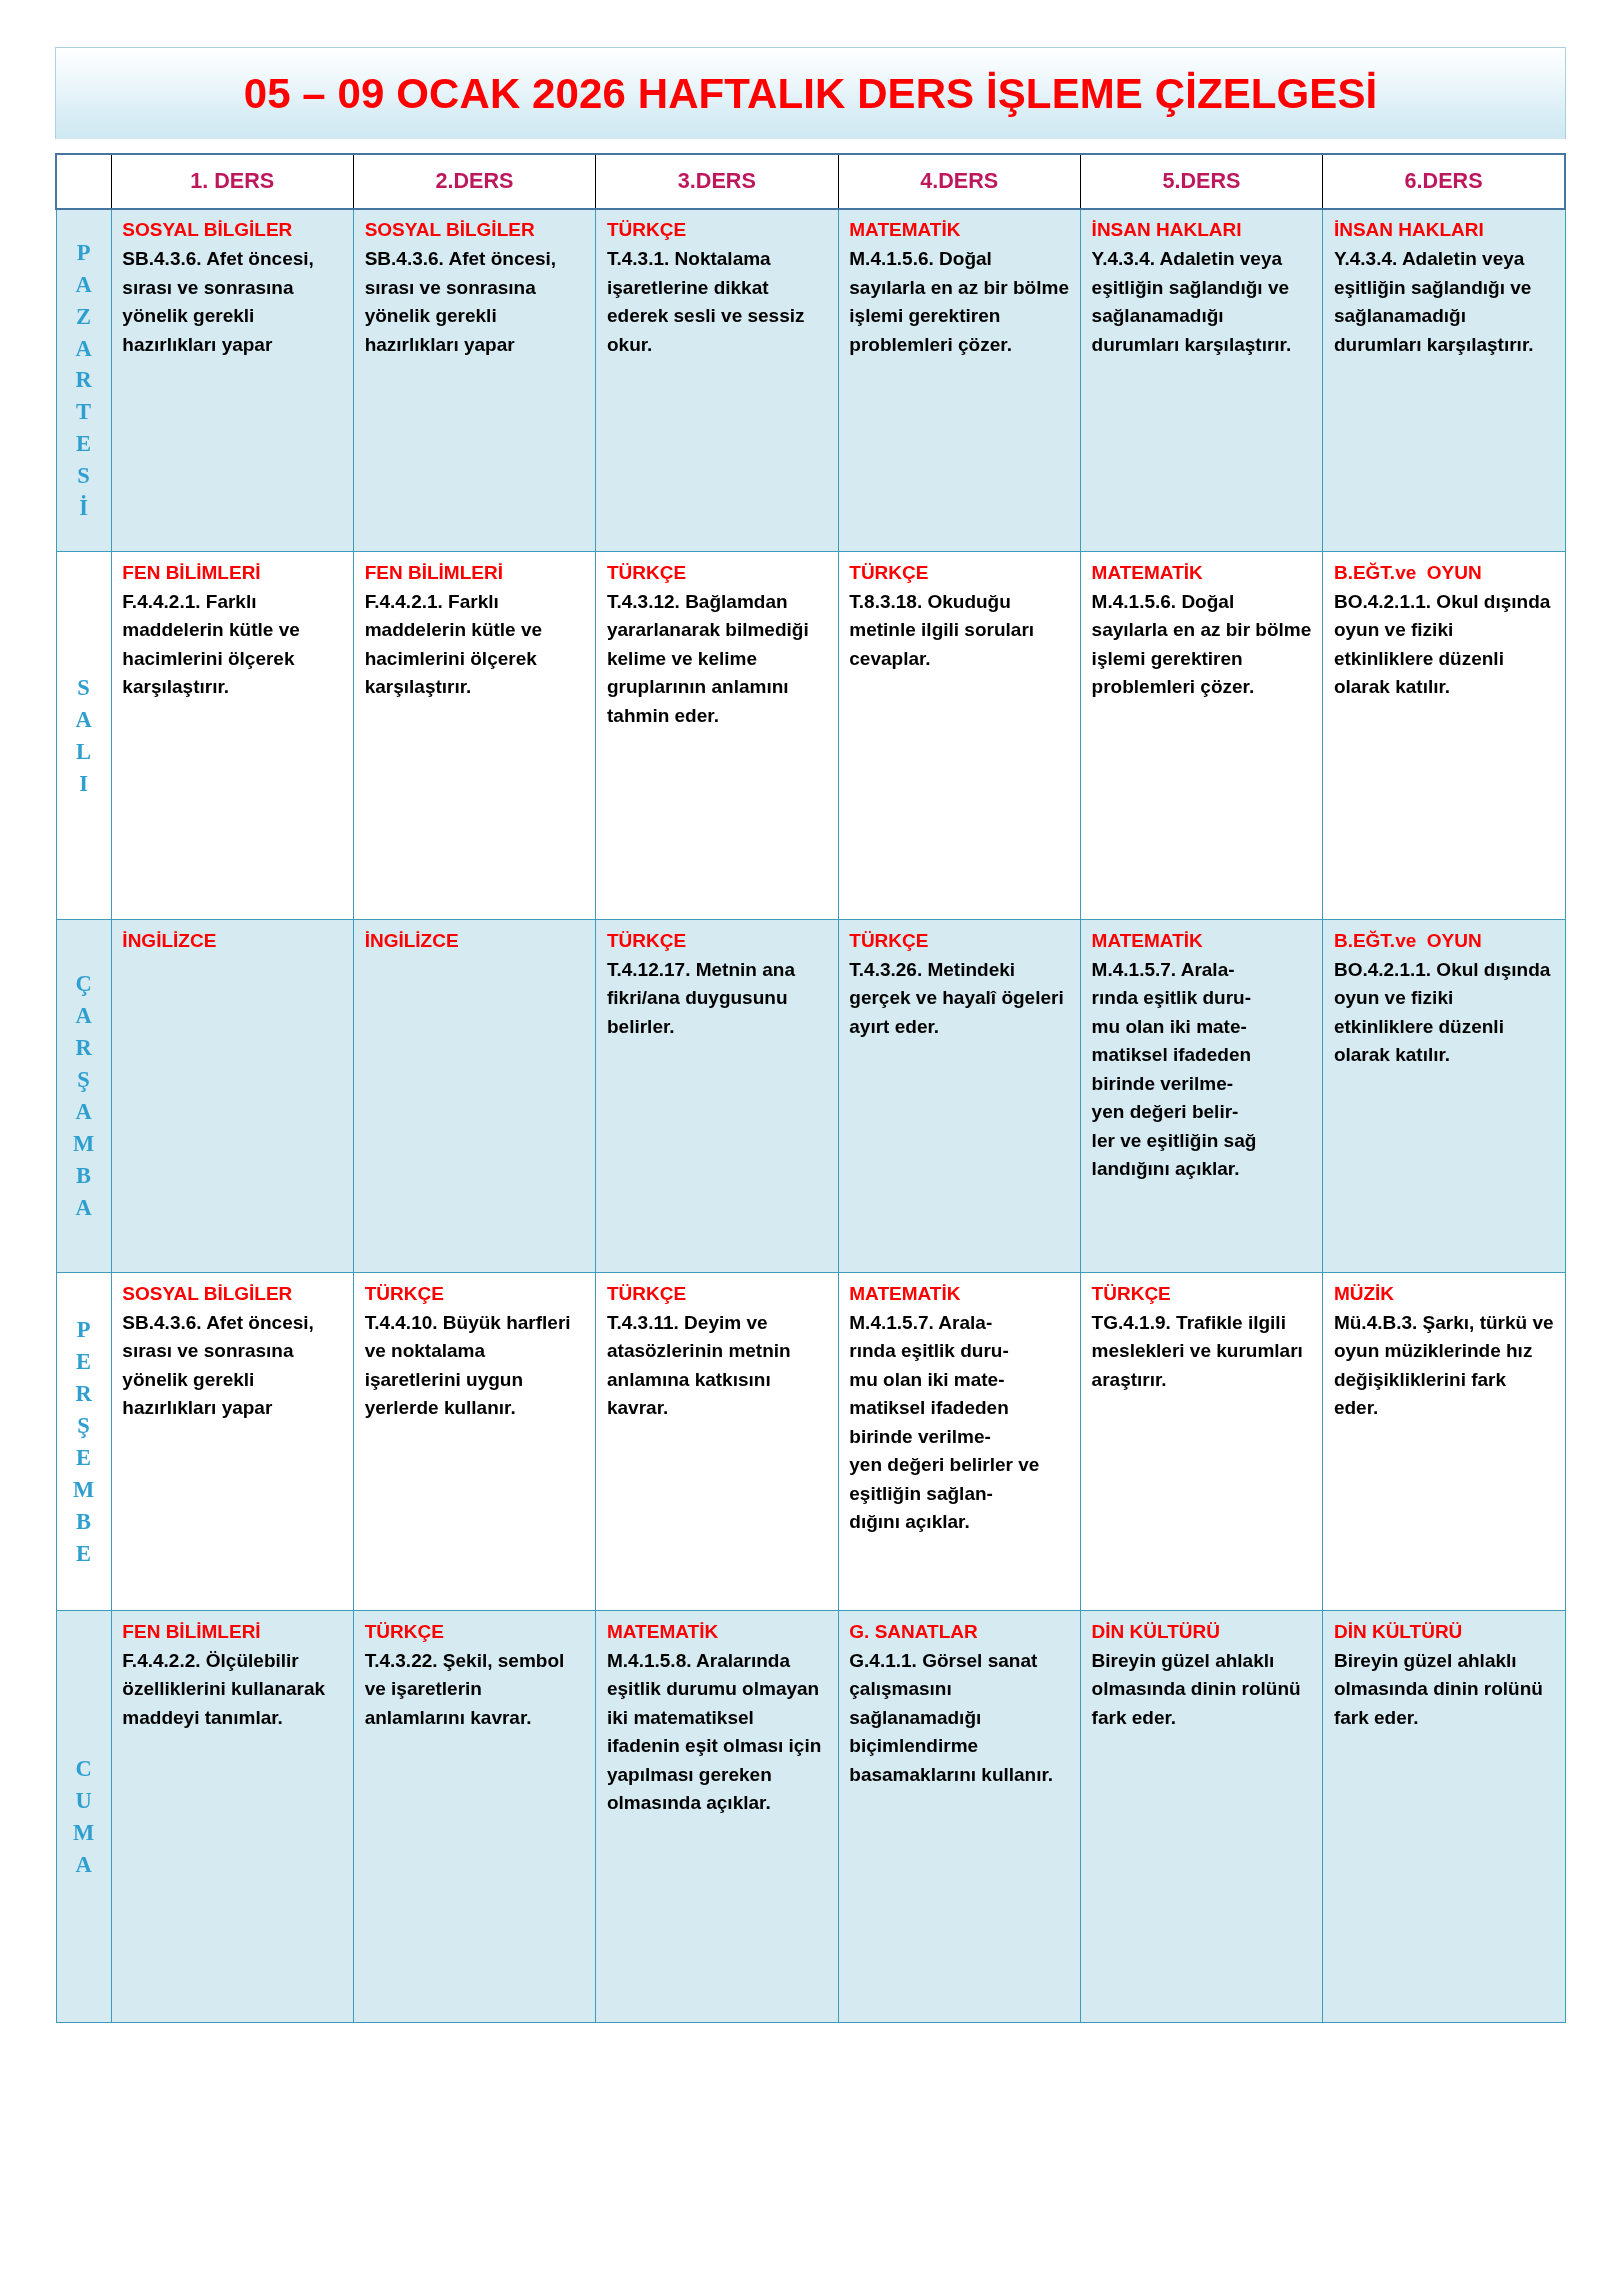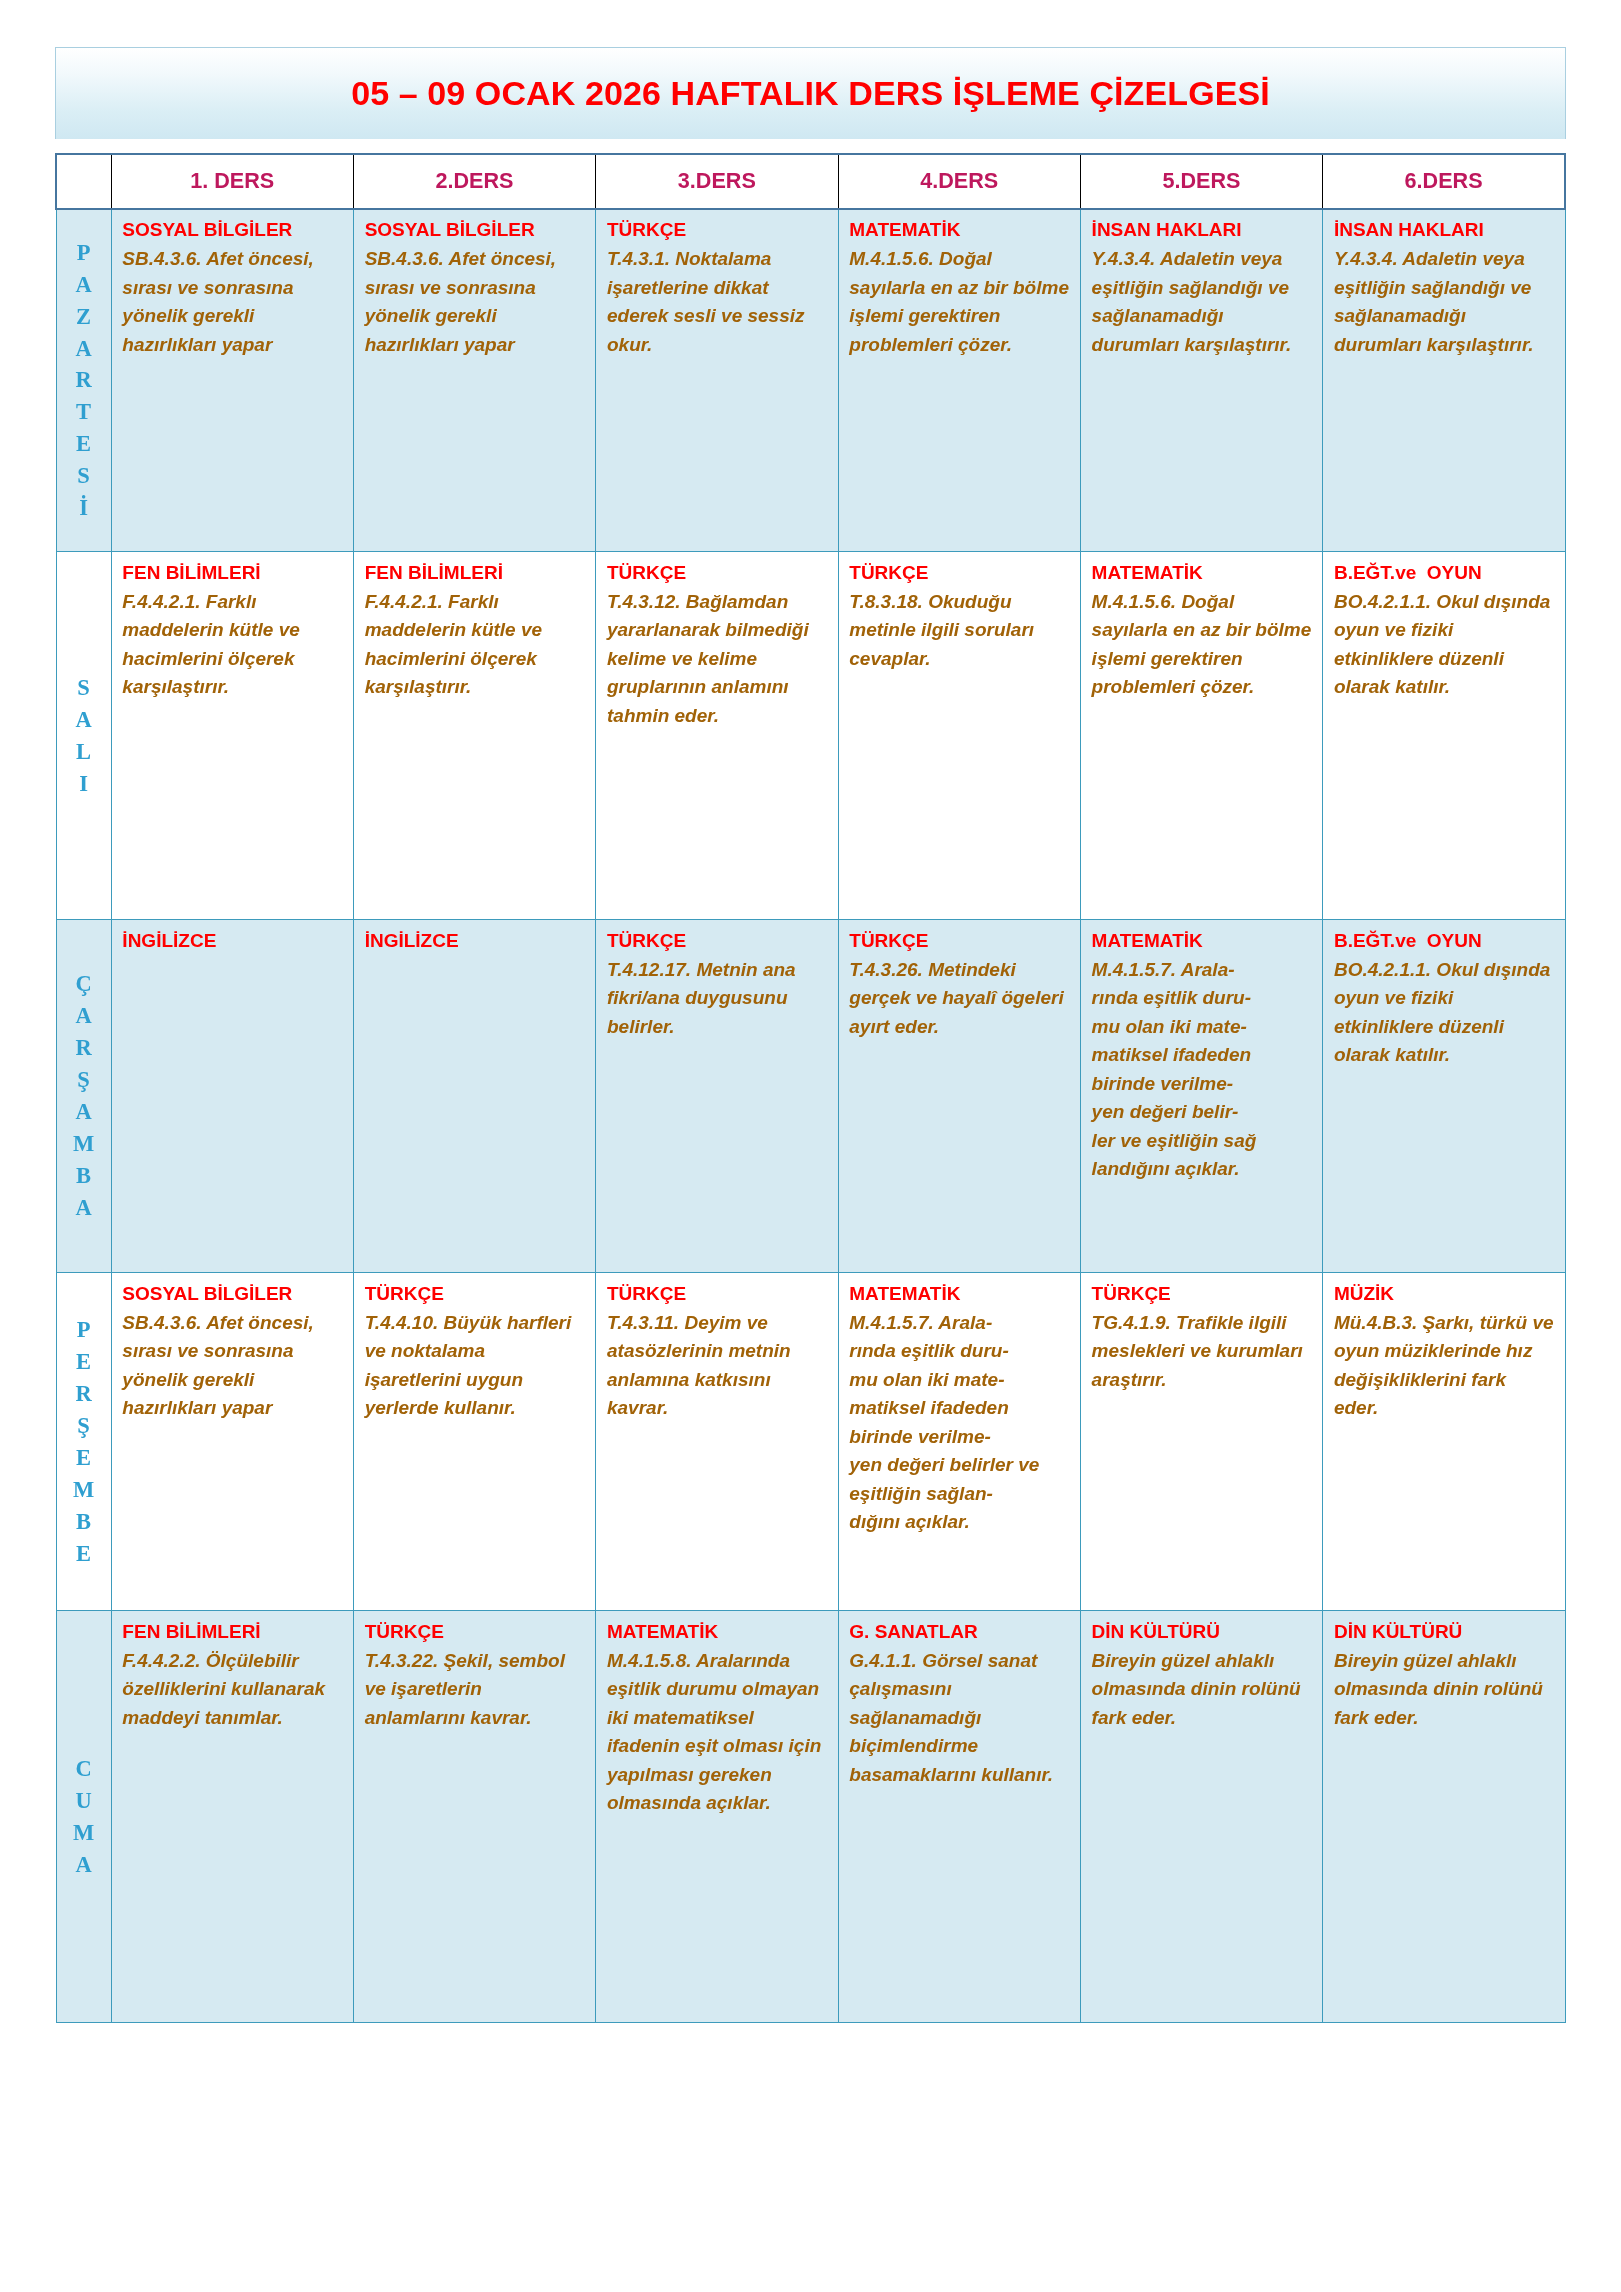--- a/index.html
+++ b/index.html
@@ -29,21 +29,21 @@
     margin: 0 0 0 0;
     border: 1px solid #a9cfe0;
     border-bottom: none;
     background: linear-gradient(to bottom, #ffffff 0%, #f2f9fc 28%, #daeef5 70%, #cfe8f2 100%);
     display: flex;
     align-items: center;
     justify-content: center;
   }
   .title-text {
     color: #ff0000;
-    font-size: 34px;
+    font-size: 42px;
     font-weight: bold;
     letter-spacing: 0.1px;
     text-align: center;
     white-space: nowrap;
   }
 
   
   table.schedule {
     border-collapse: collapse;
     table-layout: fixed;
@@ -120,26 +120,25 @@
 
   .subject {
     color: #ff0000;
     font-size: 19px;
     font-weight: bold;
     line-height: 1.25;
     margin-bottom: 2.9px;
     white-space: pre-wrap;
   }
   .objective {
-    color: #a16207;
+    color: #000000;
     font-size: 19px;
     font-weight: bold;
     line-height: 1.50;
     white-space: pre-wrap;
-    font-style: italic;
   }
 
   
   tr.r0 { height: 343px; }
   tr.r1 { height: 368px; }
   tr.r2 { height: 353px; }
   tr.r3 { height: 338px; }
   tr.r4 { height: 412px; }
 </style>
 </head>

